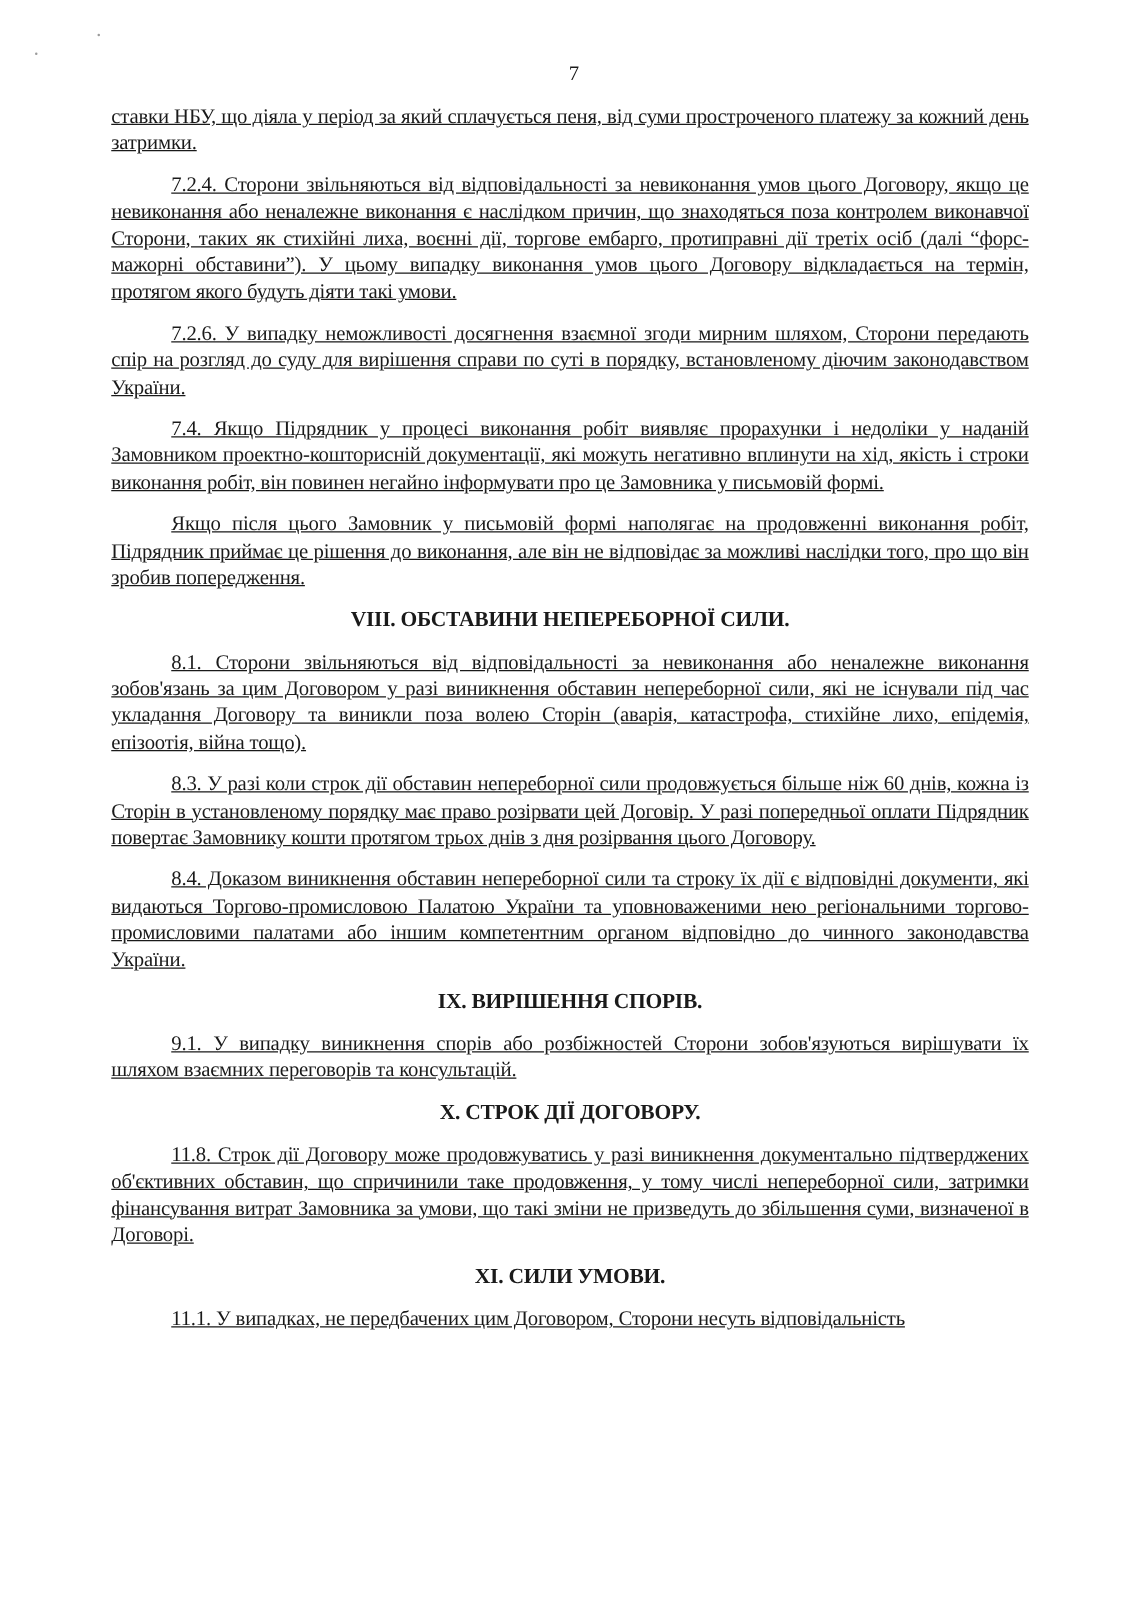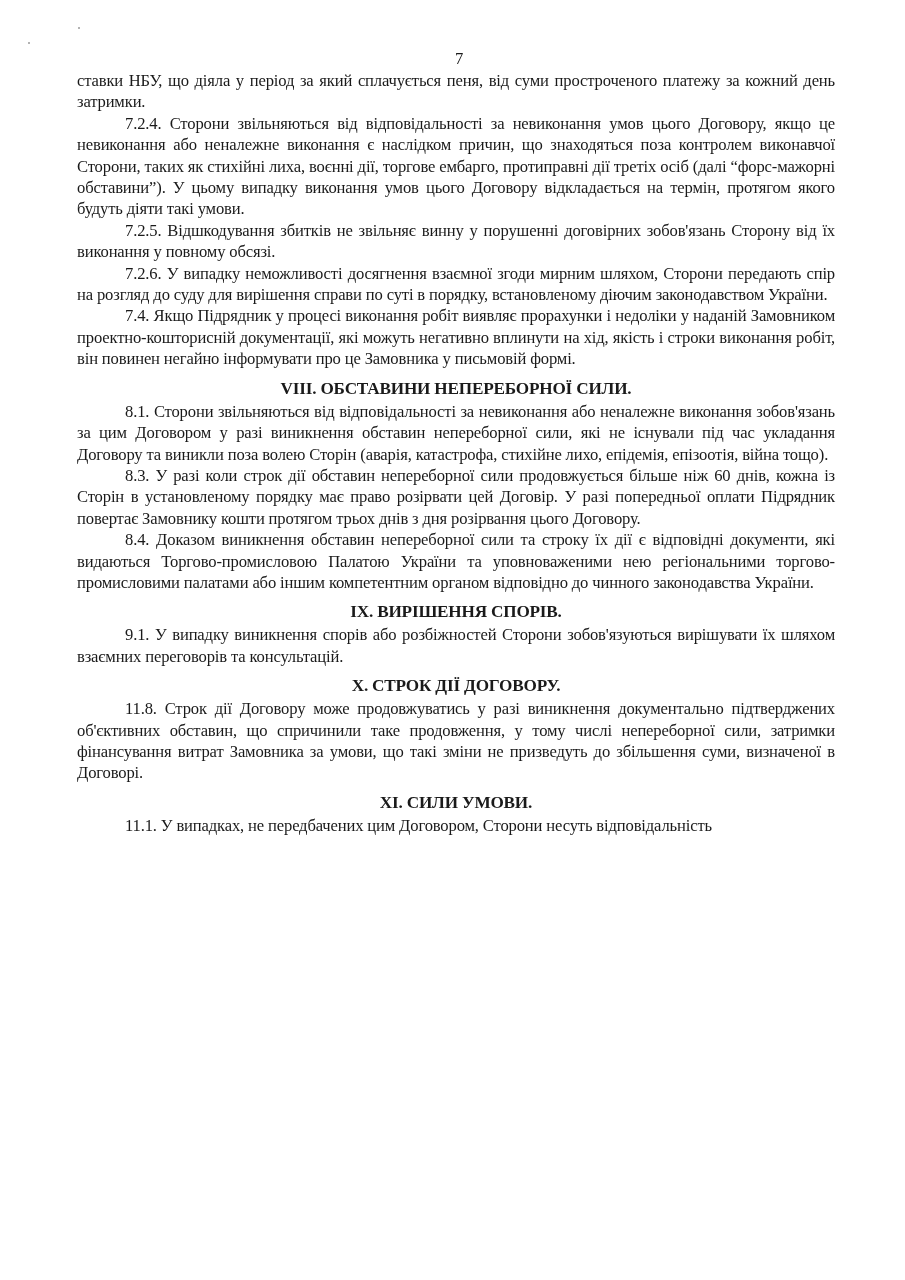--- a/index.html
+++ b/index.html
@@ -25,23 +25,24 @@
       letter-spacing: -0.15px;
     }
     .page-number {
       text-align: center;
       font-size: 16.6px;
       line-height: 22px;
       margin-bottom: 0px;
       padding-left: 6px;
     }
     .para {
-      margin: 0;
+      margin: 12px;
       text-align: justify;
       text-indent: 48px;
+      text-decoration: underline;
     }
     .para.no-indent {
       text-indent: 0;
     }
     .section-title {
       text-align: center;
       font-weight: bold;
       font-size: 17.2px;
       margin: 8px 0 1px 0;
       line-height: 22px;
@@ -59,23 +60,23 @@
 <body>
 
 <div class="scan-noise" style="left:78px;top:27px;"></div>
 <div class="scan-noise" style="left:28px;top:42px;"></div>
 
 <div class="page">
   <div class="page-number">7</div>
 
   <p class="para no-indent">ставки НБУ, що діяла у період за який сплачується пеня, від суми простроченого платежу за кожний день затримки.</p>
   <p class="para">7.2.4. Сторони звільняються від відповідальності за невиконання умов цього Договору, якщо це невиконання або неналежне виконання є наслідком причин, що знаходяться поза контролем виконавчої Сторони, таких як стихійні лиха, воєнні дії, торгове ембарго, протиправні дії третіх осіб (далі “форс-мажорні обставини”). У цьому випадку виконання умов цього Договору відкладається на термін, протягом якого будуть діяти такі умови.</p>
-  <p class="para">7.2.5. Відшкодування збитків не звільняє винну у порушенні договірних зобов'язань Сторону від їх виконання у повному обсязі.</p>
   <p class="para">7.2.6. У випадку неможливості досягнення взаємної згоди мирним шляхом, Сторони передають спір на розгляд до суду для вирішення справи по суті в порядку, встановленому діючим законодавством України.</p>
   <p class="para">7.4. Якщо Підрядник у процесі виконання робіт виявляє прорахунки і недоліки у наданій Замовником проектно-кошторисній документації, які можуть негативно вплинути на хід, якість і строки виконання робіт, він повинен негайно інформувати про це Замовника у письмовій формі.</p>
+  <p class="para">Якщо після цього Замовник у письмовій формі наполягає на продовженні виконання робіт, Підрядник приймає це рішення до виконання, але він не відповідає за можливі наслідки того, про що він зробив попередження.</p>
 
   <div class="section-title">VIII. ОБСТАВИНИ НЕПЕРЕБОРНОЇ СИЛИ.</div>
   <p class="para">8.1. Сторони звільняються від відповідальності за невиконання або неналежне виконання зобов'язань за цим Договором у разі виникнення обставин непереборної сили, які не існували під час укладання Договору та виникли поза волею Сторін (аварія, катастрофа, стихійне лихо, епідемія, епізоотія, війна тощо).</p>
   <p class="para">8.3. У разі коли строк дії обставин непереборної сили продовжується більше ніж 60 днів, кожна із Сторін в установленому порядку має право розірвати цей Договір. У разі попередньої оплати Підрядник повертає Замовнику кошти протягом трьох днів з дня розірвання цього Договору.</p>
   <p class="para">8.4. Доказом виникнення обставин непереборної сили та строку їх дії є відповідні документи, які видаються Торгово-промисловою Палатою України та уповноваженими нею регіональними торгово-промисловими палатами або іншим компетентним органом відповідно до чинного законодавства України.</p>
 
   <div class="section-title">IX. ВИРІШЕННЯ СПОРІВ.</div>
   <p class="para">9.1. У випадку виникнення спорів або розбіжностей Сторони зобов'язуються вирішувати їх шляхом взаємних переговорів та консультацій.</p>
 
   <div class="section-title">X. СТРОК ДІЇ ДОГОВОРУ.</div>

